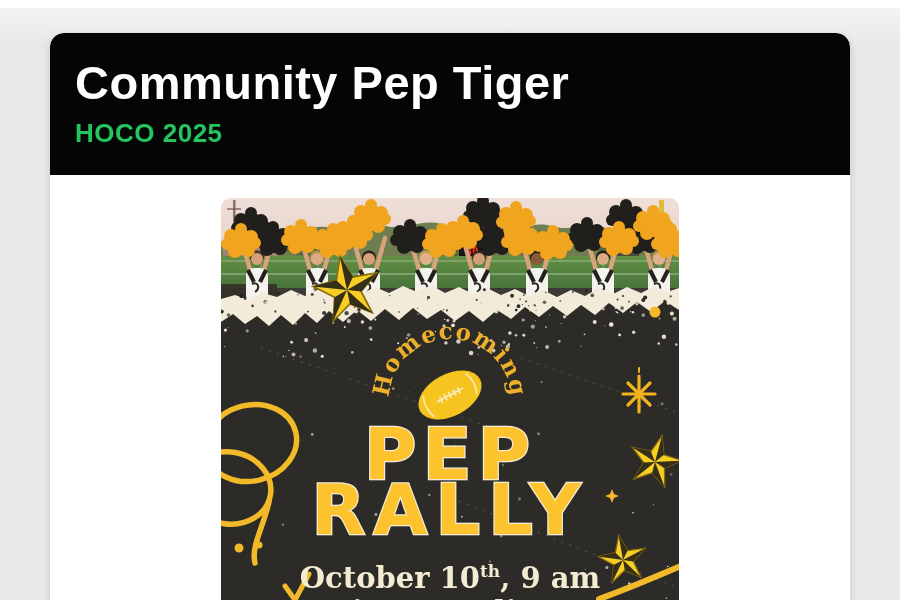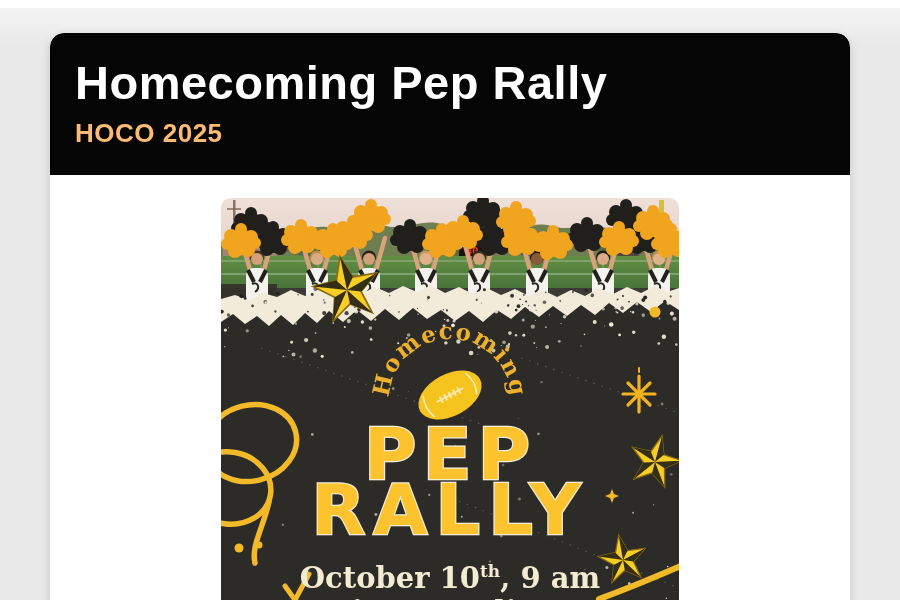--- a/index.html
+++ b/index.html
@@ -10,21 +10,21 @@
   .page-bg { position: absolute; left: 0; top: 8px; width: 900px; height: 592px;
              background: linear-gradient(#f4f4f4, #e9e9e9 36px, #e9e9e9); }
 
   .card { position: absolute; left: 50px; top: 33px; width: 800px; height: 600px;
           background: #ffffff; border-radius: 14px 14px 0 0;
           box-shadow: 0 3px 10px rgba(0,0,0,0.15); overflow: hidden; }
 
   .card-header { background: #050505; height: 142px; padding: 24px 25px 0 25px;
                  border-radius: 14px 14px 0 0; }
   .card-title { color: #ffffff; font-weight: bold; font-size: 47px; letter-spacing: 0.5px; line-height: 1.1; }
-  .card-subtitle { color: #fdba74; font-weight: bold; font-size: 26px; letter-spacing: 0.5px; margin-top: 9px; }
+  .card-subtitle { color: #22c55e; font-weight: bold; font-size: 26px; letter-spacing: 0.5px; margin-top: 9px; }
 
   .card-body { background: #ffffff; display: flex; justify-content: center; padding-top: 23px; }
   .flyer { width: 458px; height: 480px; border-radius: 9px; overflow: hidden; }
 
   
   .arm { stroke: #d7a27c; stroke-width: 4.5; stroke-linecap: round; fill: none; }
   .torso { fill: #f4f2ec; }
   .strap { stroke: #23211e; stroke-width: 4; fill: none; }
   .mono { stroke: #2a2722; stroke-width: 2; fill: none; }
   .hair { stroke: none; }
@@ -39,21 +39,21 @@
          fill: #ff3226; text-anchor: middle; }
 </style>
 </head>
 <body>
 
 <div class="top-strip"></div>
 <div class="page-bg"></div>
 
 <div class="card">
   <div class="card-header">
-    <div class="card-title">Homecoming Pep Rally</div>
+    <div class="card-title">Community Pep Tiger</div>
     <div class="card-subtitle">HOCO 2025</div>
   </div>
 
   <div class="card-body">
     <div class="flyer">
       <svg id="flyer-svg" width="458" height="480" viewBox="0 0 458 480" xmlns="http://www.w3.org/2000/svg">
         <defs>
           <linearGradient id="skyGrad" x1="0" y1="0" x2="0" y2="1">
             <stop offset="0" stop-color="#eedfd8"></stop>
               <stop offset="1" stop-color="#e7d3c9"></stop>

